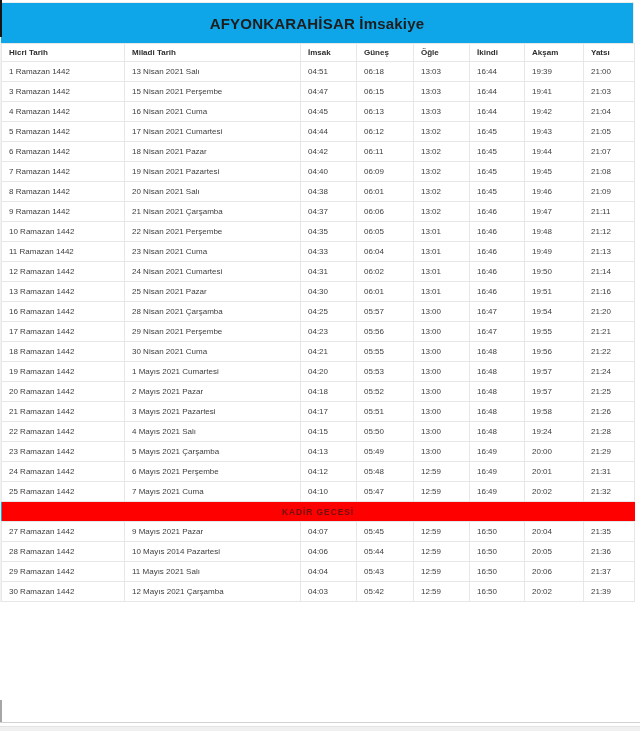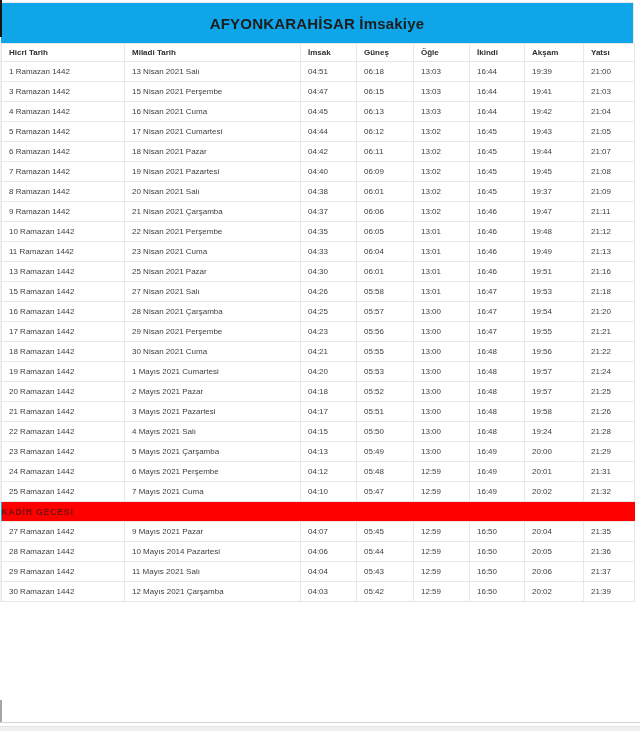--- a/index.html
+++ b/index.html
@@ -51,20 +51,21 @@
     color: #2e2e2e;
     background: #ffffff;
     margin-left: 13px;
   }
   table.imsakiye td {
     height: 20px;
     color: #3d3d3d;
     background: #ffffff;
   }
   table.imsakiye td.banner {
+    text-align: center;
     font-weight: bold;
     font-size: 8.5px;
     letter-spacing: 0.9px;
     padding: 0;
     border: none;
   }
   .edge-top-left {
     position: absolute; left: 0; top: 0;
     width: 2px; height: 37px;
     background: #161616;
@@ -177,21 +178,21 @@
           <td>19:45</td>
           <td>21:08</td>
         </tr>
         <tr>
           <td>8 Ramazan 1442</td>
           <td>20 Nisan 2021 Salı</td>
           <td>04:38</td>
           <td>06:01</td>
           <td>13:02</td>
           <td>16:45</td>
-          <td>19:37</td>
+          <td>19:46</td>
           <td>21:09</td>
         </tr>
         <tr>
           <td>9 Ramazan 1442</td>
           <td>21 Nisan 2021 Çarşamba</td>
           <td>04:37</td>
           <td>06:06</td>
           <td>13:02</td>
           <td>16:46</td>
           <td>19:47</td>
@@ -211,38 +212,38 @@
           <td>11 Ramazan 1442</td>
           <td>23 Nisan 2021 Cuma</td>
           <td>04:33</td>
           <td>06:04</td>
           <td>13:01</td>
           <td>16:46</td>
           <td>19:49</td>
           <td>21:13</td>
         </tr>
         <tr>
+          <td>12 Ramazan 1442</td>
+          <td>24 Nisan 2021 Cumartesi</td>
+          <td>04:31</td>
+          <td>06:02</td>
+          <td>13:01</td>
+          <td>16:46</td>
+          <td>19:50</td>
+          <td>21:14</td>
+        </tr>
+        <tr>
           <td>13 Ramazan 1442</td>
           <td>25 Nisan 2021 Pazar</td>
           <td>04:30</td>
           <td>06:01</td>
           <td>13:01</td>
           <td>16:46</td>
           <td>19:51</td>
           <td>21:16</td>
-        </tr>
-        <tr>
-          <td>15 Ramazan 1442</td>
-          <td>27 Nisan 2021 Salı</td>
-          <td>04:26</td>
-          <td>05:58</td>
-          <td>13:01</td>
-          <td>16:47</td>
-          <td>19:53</td>
-          <td>21:18</td>
         </tr>
         <tr>
           <td>16 Ramazan 1442</td>
           <td>28 Nisan 2021 Çarşamba</td>
           <td>04:25</td>
           <td>05:57</td>
           <td>13:00</td>
           <td>16:47</td>
           <td>19:54</td>
           <td>21:20</td>

